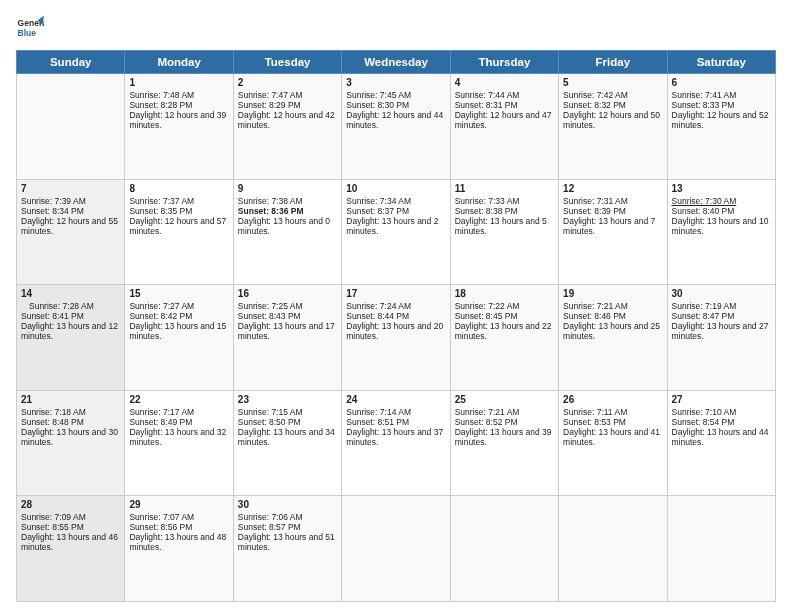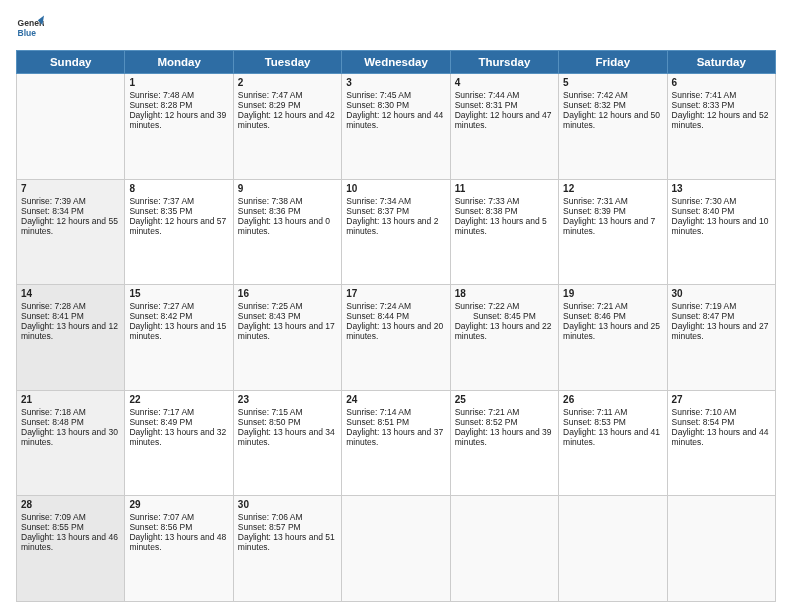--- a/index.html
+++ b/index.html
@@ -168,21 +168,21 @@
           </td>
           <td>
             <span class="day-num">8</span>
             <span style="display: block;">Sunrise: 7:37 AM</span>
             <span style="display: block;">Sunset: 8:35 PM</span>
             <span style="display: block;">Daylight: 12 hours and 57 minutes.</span>
           </td>
           <td>
             <span class="day-num">9</span>
             <span style="display: block;">Sunrise: 7:38 AM</span>
-            <span style="display: block;">Sunset: 8:36 PM</span>
+            <span style="display: block; font-weight: bold;">Sunset: 8:36 PM</span>
             <span style="display: block;">Daylight: 13 hours and 0 minutes.</span>
           </td>
           <td>
             <span class="day-num">10</span>
             <span style="display: block;">Sunrise: 7:34 AM</span>
             <span style="display: block;">Sunset: 8:37 PM</span>
             <span style="display: block;">Daylight: 13 hours and 2 minutes.</span>
           </td>
           <td>
             <span class="day-num">11</span>
@@ -191,29 +191,29 @@
             <span style="display: block;">Daylight: 13 hours and 5 minutes.</span>
           </td>
           <td>
             <span class="day-num">12</span>
             <span style="display: block;">Sunrise: 7:31 AM</span>
             <span style="display: block;">Sunset: 8:39 PM</span>
             <span style="display: block;">Daylight: 13 hours and 7 minutes.</span>
           </td>
           <td>
             <span class="day-num">13</span>
-            <span style="display: block;">Sunrise: 7:30 AM</span>
+            <span style="display: block; text-decoration: underline;">Sunrise: 7:30 AM</span>
             <span style="display: block;">Sunset: 8:40 PM</span>
             <span style="display: block;">Daylight: 13 hours and 10 minutes.</span>
           </td>
         </tr>
         <tr>
           <td>
             <span class="day-num">14</span>
-            <span style="display: block;">Sunrise: 7:28 AM</span>
+            <span style="display: block; margin-left: 8px;">Sunrise: 7:28 AM</span>
             <span style="display: block;">Sunset: 8:41 PM</span>
             <span style="display: block;">Daylight: 13 hours and 12 minutes.</span>
           </td>
           <td>
             <span class="day-num">15</span>
             <span style="display: block;">Sunrise: 7:27 AM</span>
             <span style="display: block;">Sunset: 8:42 PM</span>
             <span style="display: block;">Daylight: 13 hours and 15 minutes.</span>
           </td>
           <td>
@@ -224,21 +224,21 @@
           </td>
           <td>
             <span class="day-num">17</span>
             <span style="display: block;">Sunrise: 7:24 AM</span>
             <span style="display: block;">Sunset: 8:44 PM</span>
             <span style="display: block;">Daylight: 13 hours and 20 minutes.</span>
           </td>
           <td>
             <span class="day-num">18</span>
             <span style="display: block;">Sunrise: 7:22 AM</span>
-            <span style="display: block; text-align: center;">Sunset: 8:45 PM</span>
+            <span style="display: block;">Sunset: 8:45 PM</span>
             <span style="display: block;">Daylight: 13 hours and 22 minutes.</span>
           </td>
           <td>
             <span class="day-num">19</span>
             <span style="display: block;">Sunrise: 7:21 AM</span>
             <span style="display: block;">Sunset: 8:46 PM</span>
             <span style="display: block;">Daylight: 13 hours and 25 minutes.</span>
           </td>
           <td>
             <span class="day-num">30</span>

